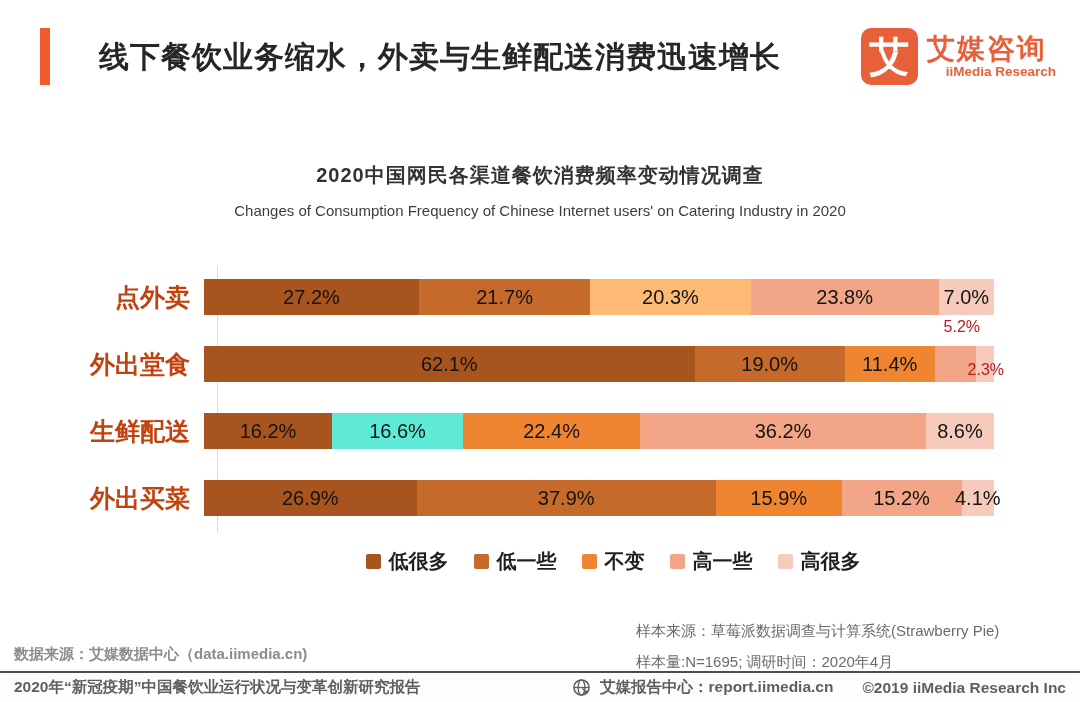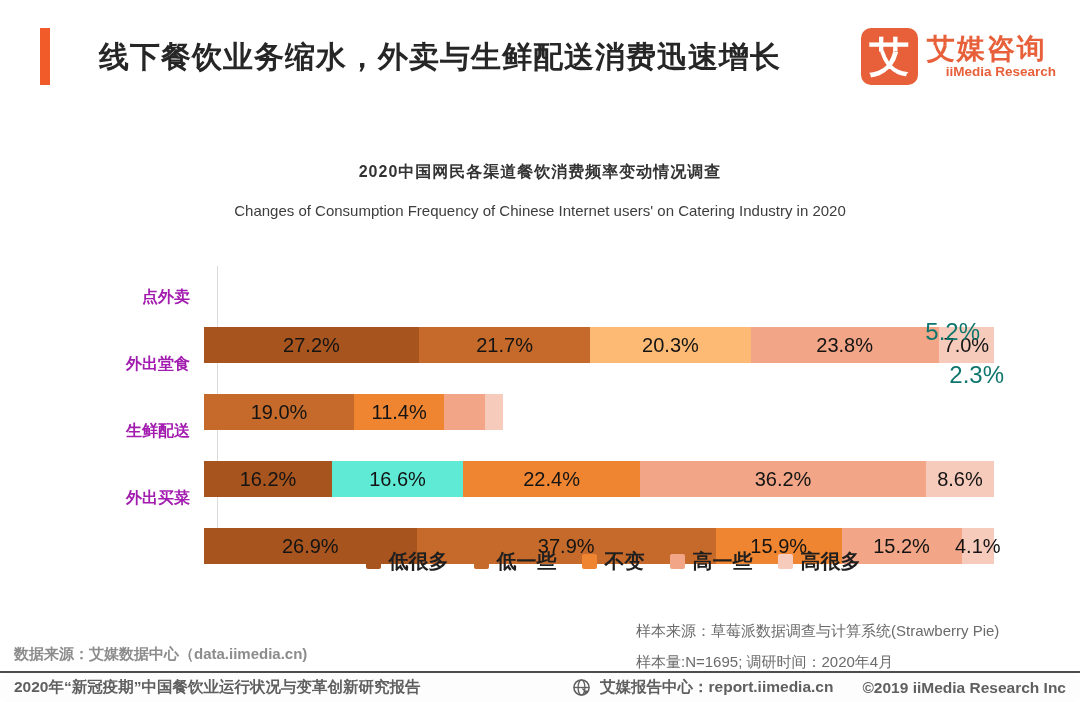--- a/index.html
+++ b/index.html
@@ -14,34 +14,34 @@
   .accent { width:10px; height:57px; background:#F15A29; margin-right:13px; flex:none; }
   .hdr h1 { font-size:30px; font-weight:700; color:#262626; letter-spacing:1px; flex:1; line-height:1.1; }
   .logo { display:flex; align-items:center; gap:9px; flex:none; }
   .logo-mark { width:57px; height:57px; background:#E7603A; border-radius:10px; color:#fff;
     font-size:40px; font-weight:700; display:flex; align-items:center; justify-content:center; }
   .logo-cn { font-size:28px; font-weight:700; color:#E7603A; letter-spacing:2px; line-height:1.05; }
   .logo-en { font-size:13.5px; font-weight:600; color:#E7603A;padding-left:19px; }
 
   
   .chart-title { position:absolute; top:162px; left:0; width:100%; text-align:center;
-    font-size:16px; font-weight:700; color:#333333; letter-spacing:1px; }
+    font-size:20px; font-weight:700; color:#333333; letter-spacing:1px; }
   .chart-subtitle { position:absolute; top:202px; left:0; width:100%; text-align:center;
     font-size:15px; font-weight:400; color:#3d3d3d; }
 
   
   .axis-line { position:absolute; left:217px; top:266px; width:1px; height:266px; background:#DBDBDB; }
   .rows { position:absolute; top:279px; left:0; width:1080px; }
   .bar-row { display:flex; height:36px; margin-bottom:31px; }
-  .cat-label { width:204px; padding-right:14px; text-align:right; font-size:16px; font-weight:600;
-    color:#a21caf; line-height:36px; white-space:nowrap; flex:none; }
+  .cat-label { width:204px; padding-right:14px; text-align:right; font-size:25px; font-weight:600;
+    color:#c2410c; line-height:36px; white-space:nowrap; flex:none; }
   .bar-track { width:790px; height:36px; display:flex; position:relative; flex:none; }
   .bar-seg { height:100%; display:flex; align-items:center; justify-content:center;
-    font-size:20px; color:#141414; white-space:nowrap; overflow:visible;margin-top:48px; }
-  .seg-label-outside { position:absolute; font-size:24px; color:#0f766e; white-space:nowrap; }
+    font-size:20px; color:#141414; white-space:nowrap; overflow:visible; }
+  .seg-label-outside { position:absolute; font-size:16px; color:#b91c1c; white-space:nowrap; }
   .seg-label-outside.above-end { right:14px; top:-28px; }
   .seg-label-outside.below-end { right:-10px; top:15px; }
 
   
   .legend { position:absolute; top:548px; left:218px; width:790px; display:flex;
     justify-content:center; align-items:center; gap:25px; }
   .legend-item { display:flex; align-items:center; gap:8px; font-size:20px; font-weight:600; color:#1f1f1f; }
   .swatch { width:15px; height:15px; border-radius:2px; flex:none; }
 
   
@@ -94,20 +94,23 @@
             <span>23.8%</span>
           </div>
           <div class="bar-seg" style="width: 7%; background: rgb(247, 203, 187);">
             <span>7.0%</span>
           </div>
         </div>
       </div>
       <div class="bar-row">
         <div class="cat-label">外出堂食</div>
         <div class="bar-track">
+          <div class="bar-seg" style="width: 62.1%; background: rgb(168, 84, 30);">
+            <span>62.1%</span>
+          </div>
           <div class="bar-seg" style="width: 19%; background: rgb(197, 106, 42);">
             <span>19.0%</span>
           </div>
           <div class="bar-seg" style="width: 11.4%; background: rgb(240, 133, 49);">
             <span>11.4%</span>
           </div>
           <span class="seg-label-outside above-end">5.2%</span>
           <div class="bar-seg" style="width: 5.2%; background: rgb(242, 166, 135);"></div>
           <span class="seg-label-outside below-end">2.3%</span>
           <div class="bar-seg" style="width: 2.3%; background: rgb(247, 203, 187);"></div>

